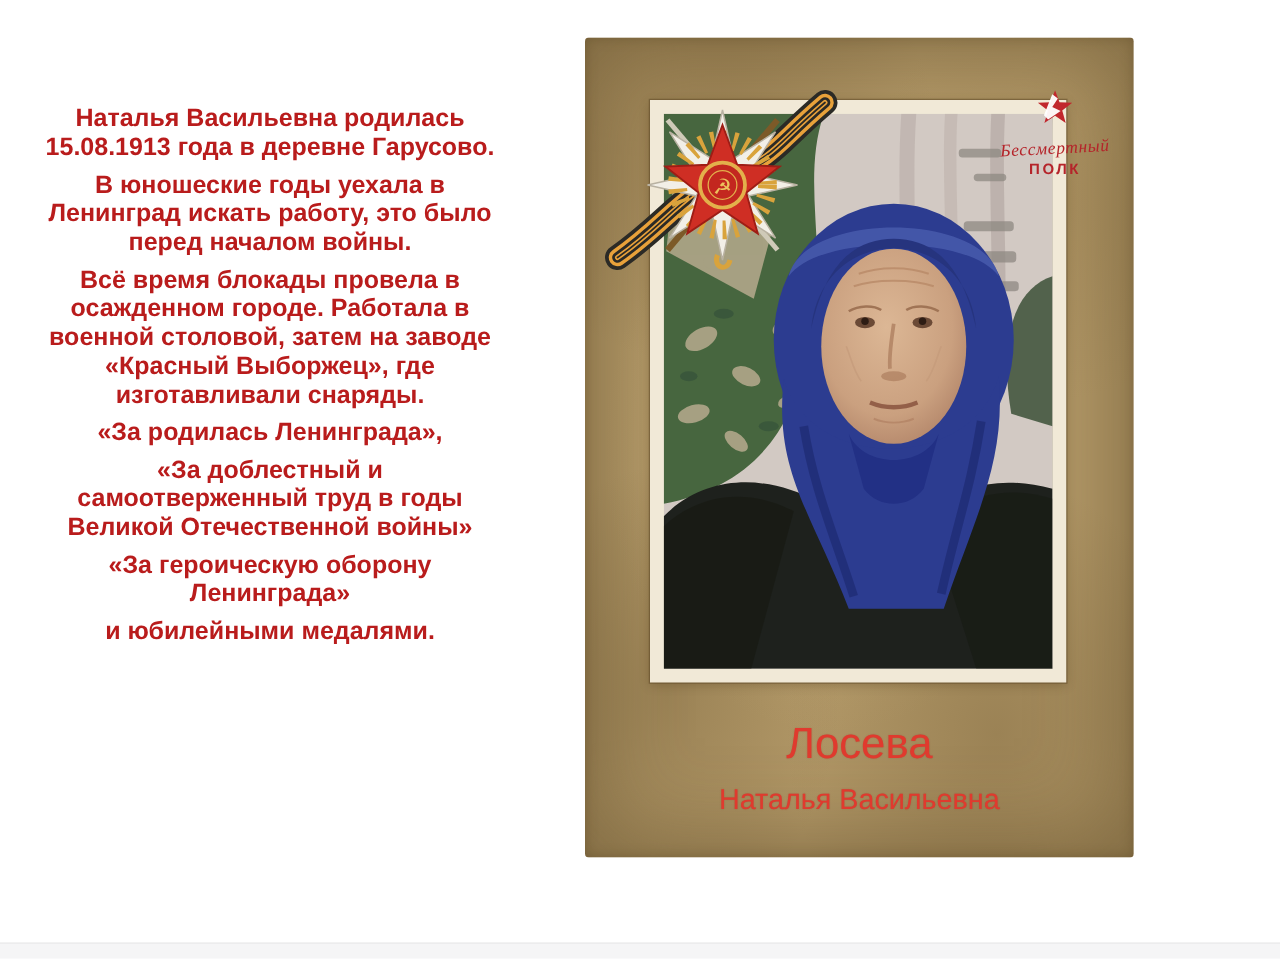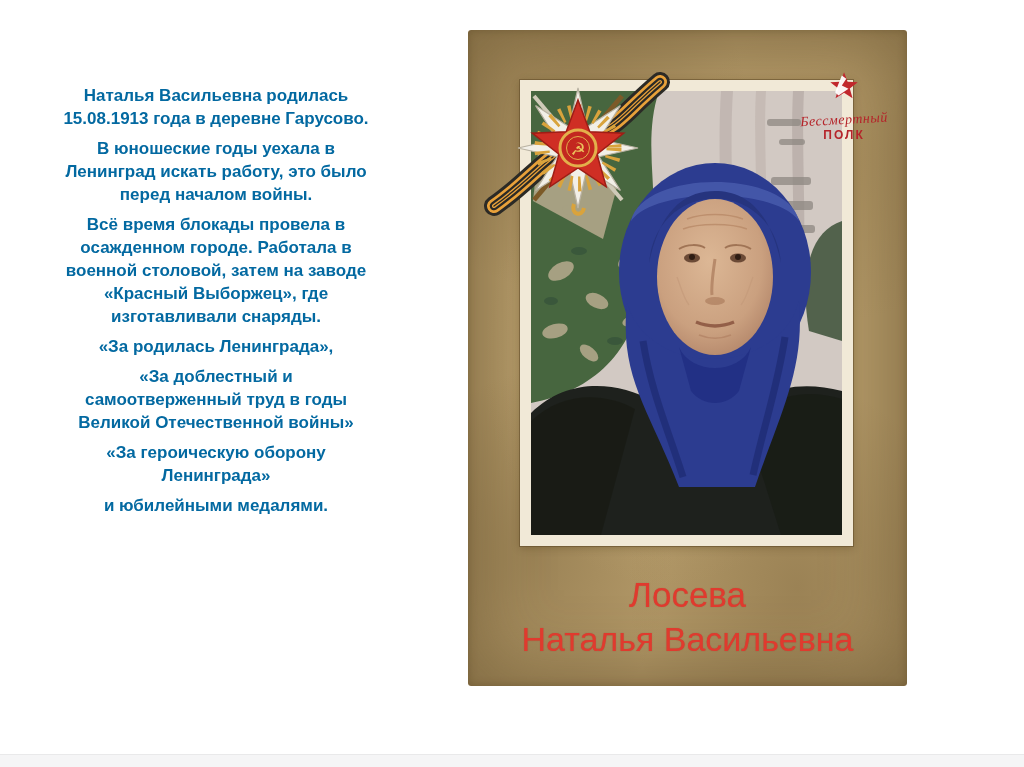--- a/index.html
+++ b/index.html
@@ -5,22 +5,22 @@
   html,body{margin:0;padding:0;}
   body{
     width:1024px;height:767px;position:relative;overflow:hidden;
     background:#ffffff;
     font-family:"Liberation Sans","DejaVu Sans",sans-serif;
   }
 
   
   .bio{
     position:absolute;left:16px;top:84px;width:400px;
-    text-align:center;color:#0369a1;font-weight:700;
-    font-size:17px;line-height:23px;
+    text-align:center;color:#b91c1c;font-weight:700;
+    font-size:20px;line-height:23px;
   }
   .bio p{margin:0 0 7px;white-space:pre-line;}
 
   
   .card{
     position:absolute;left:468px;top:30px;width:439px;height:656px;
     border-radius:3px;
     background:
       radial-gradient(ellipse 60% 40% at 22% 12%, rgba(116,92,52,.38), rgba(116,92,52,0) 70%),
       radial-gradient(ellipse 50% 35% at 85% 20%, rgba(150,124,78,.30), rgba(150,124,78,0) 70%),
@@ -56,21 +56,21 @@
     font-weight:700;font-size:12px;letter-spacing:2px;margin-top:2px;
   }
 
   
   .name{
     position:absolute;left:0;top:546px;width:100%;text-align:center;
     font-family:Liberation Sans, sans-serif;
     color:#e03a2e;text-shadow:0 0 1px rgba(140,30,20,.35);
   }
   .name .line1{font-size:35px;line-height:38px;}
-  .name .line2{font-size:34px;line-height:38px;margin-top:6px;}
+  .name .line2{font-size:23px;line-height:38px;margin-top:6px;}
 
   
   .footer-bar{
     position:absolute;left:0;bottom:0;width:100%;height:12px;
     background:#f5f5f6;border-top:1px solid #e9e9ea;
   }
 </style>
 </head>
 <body>
 

